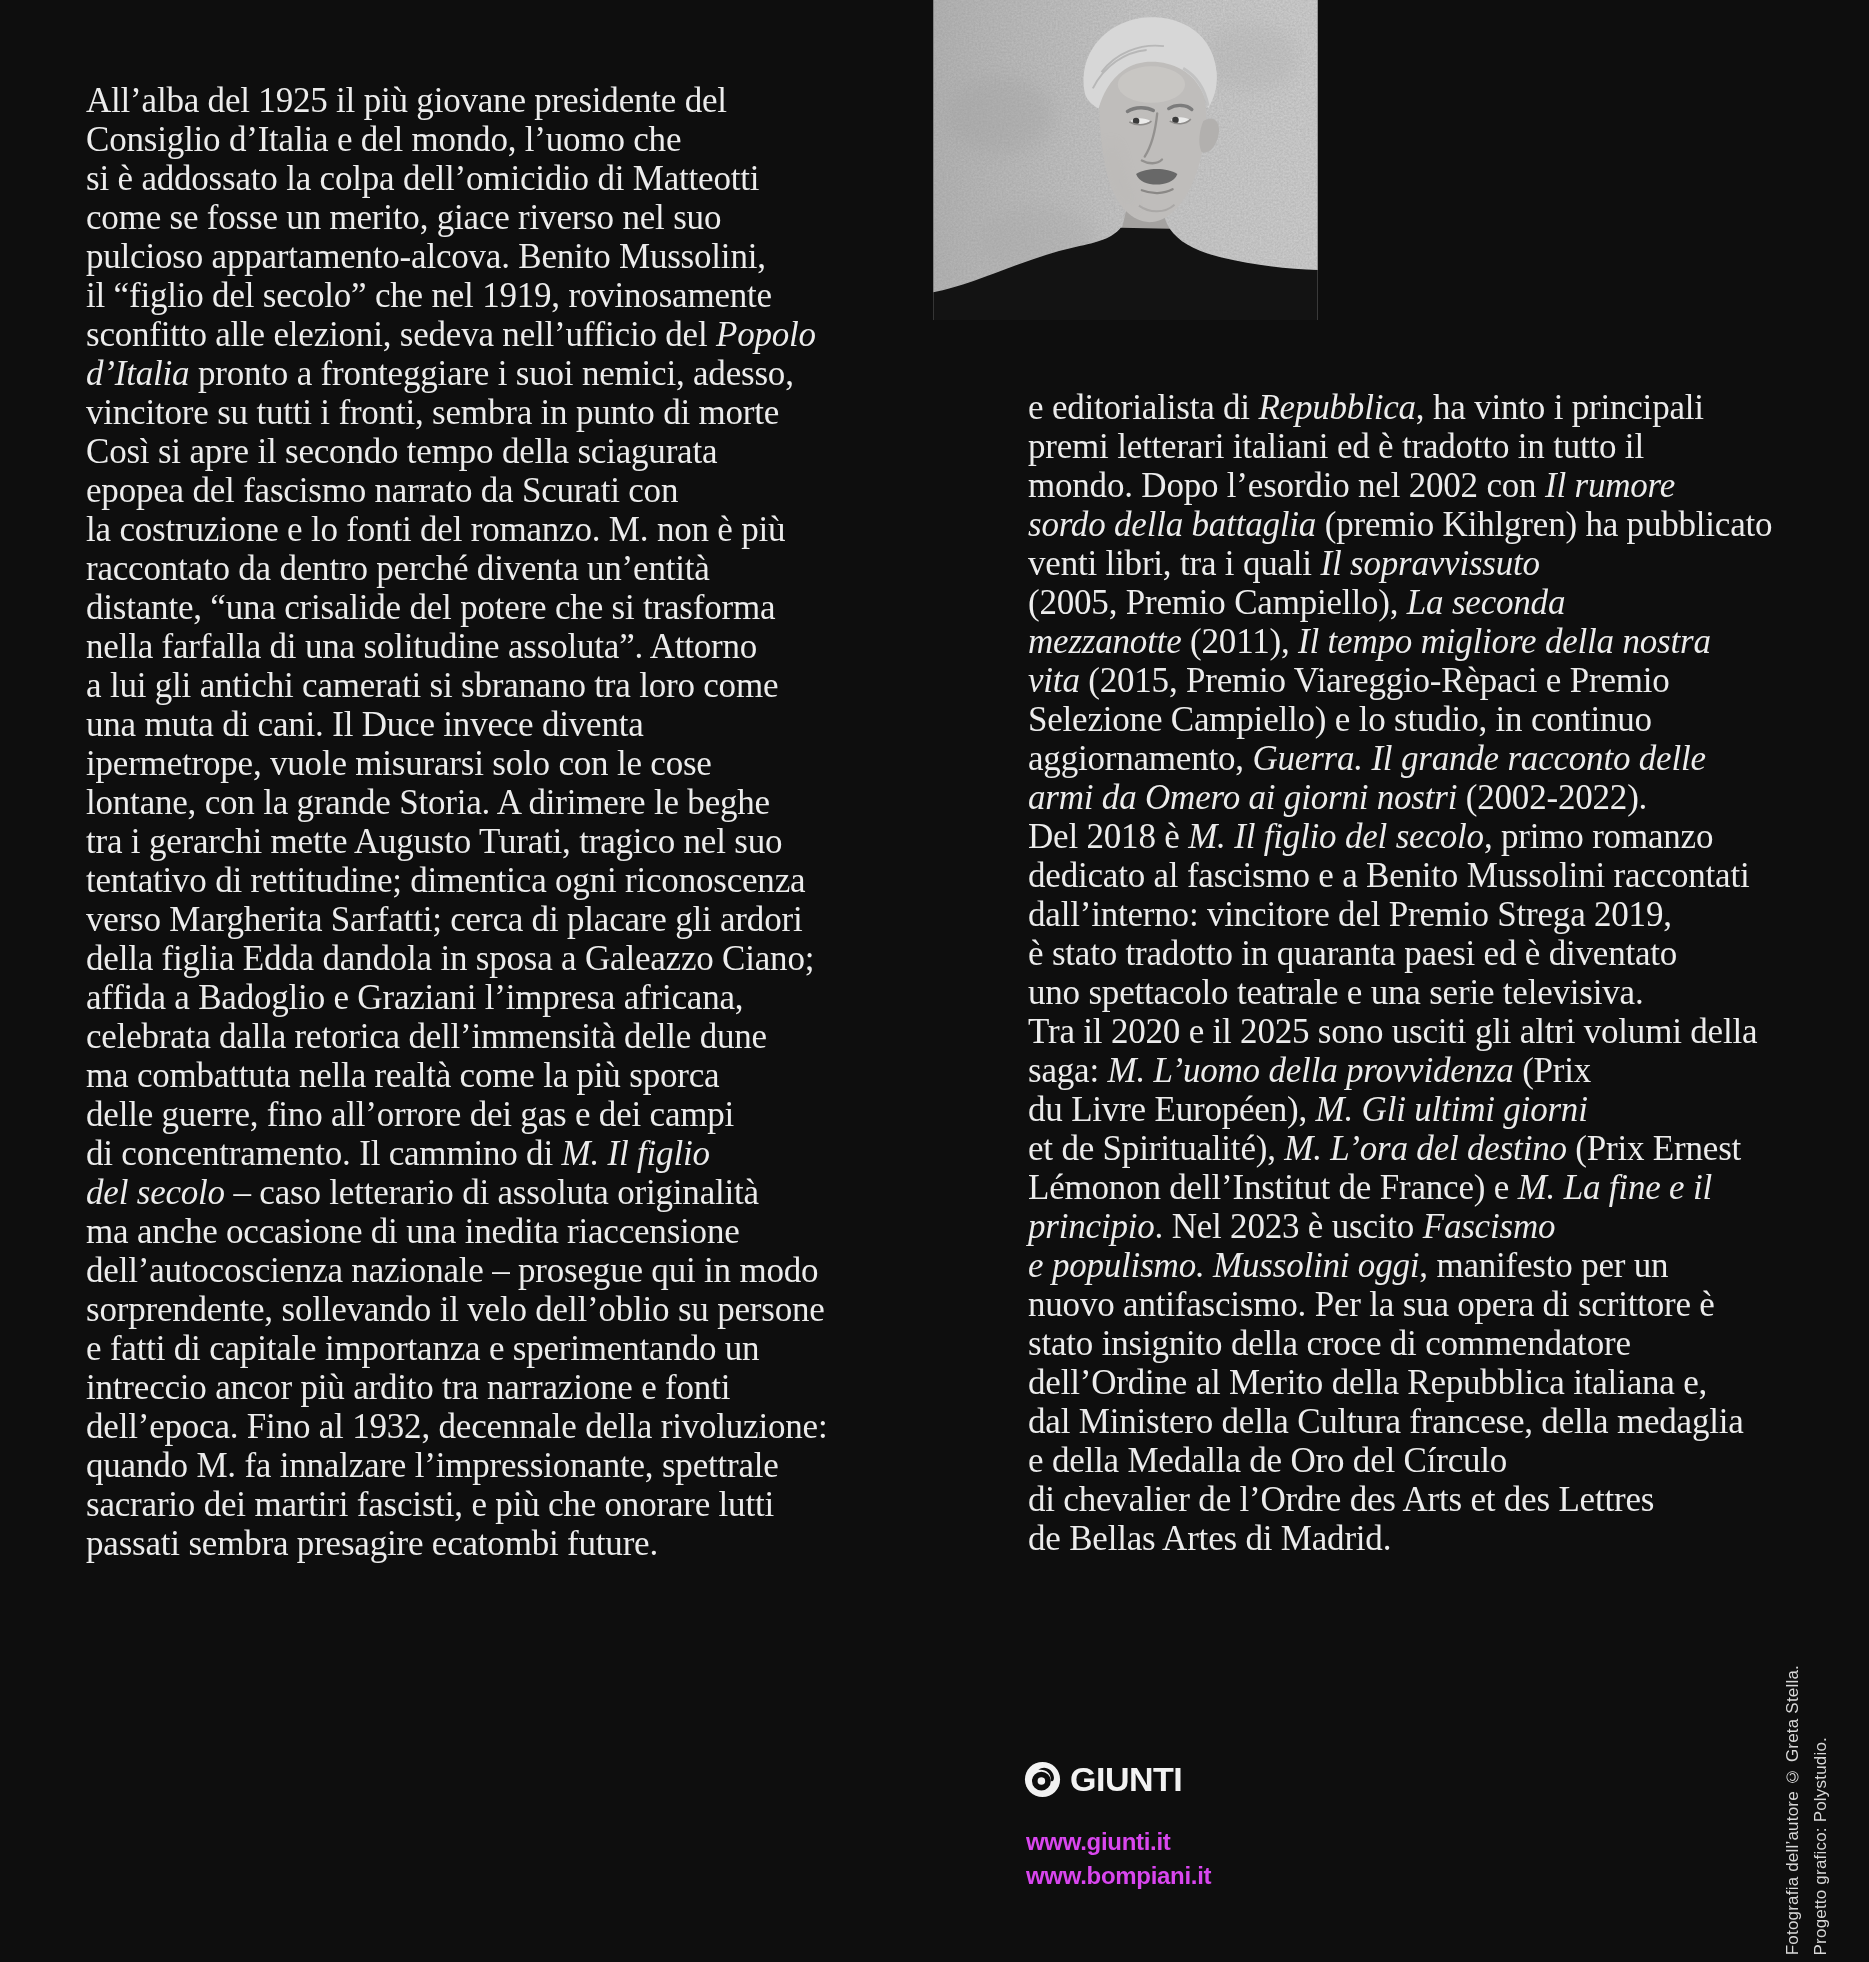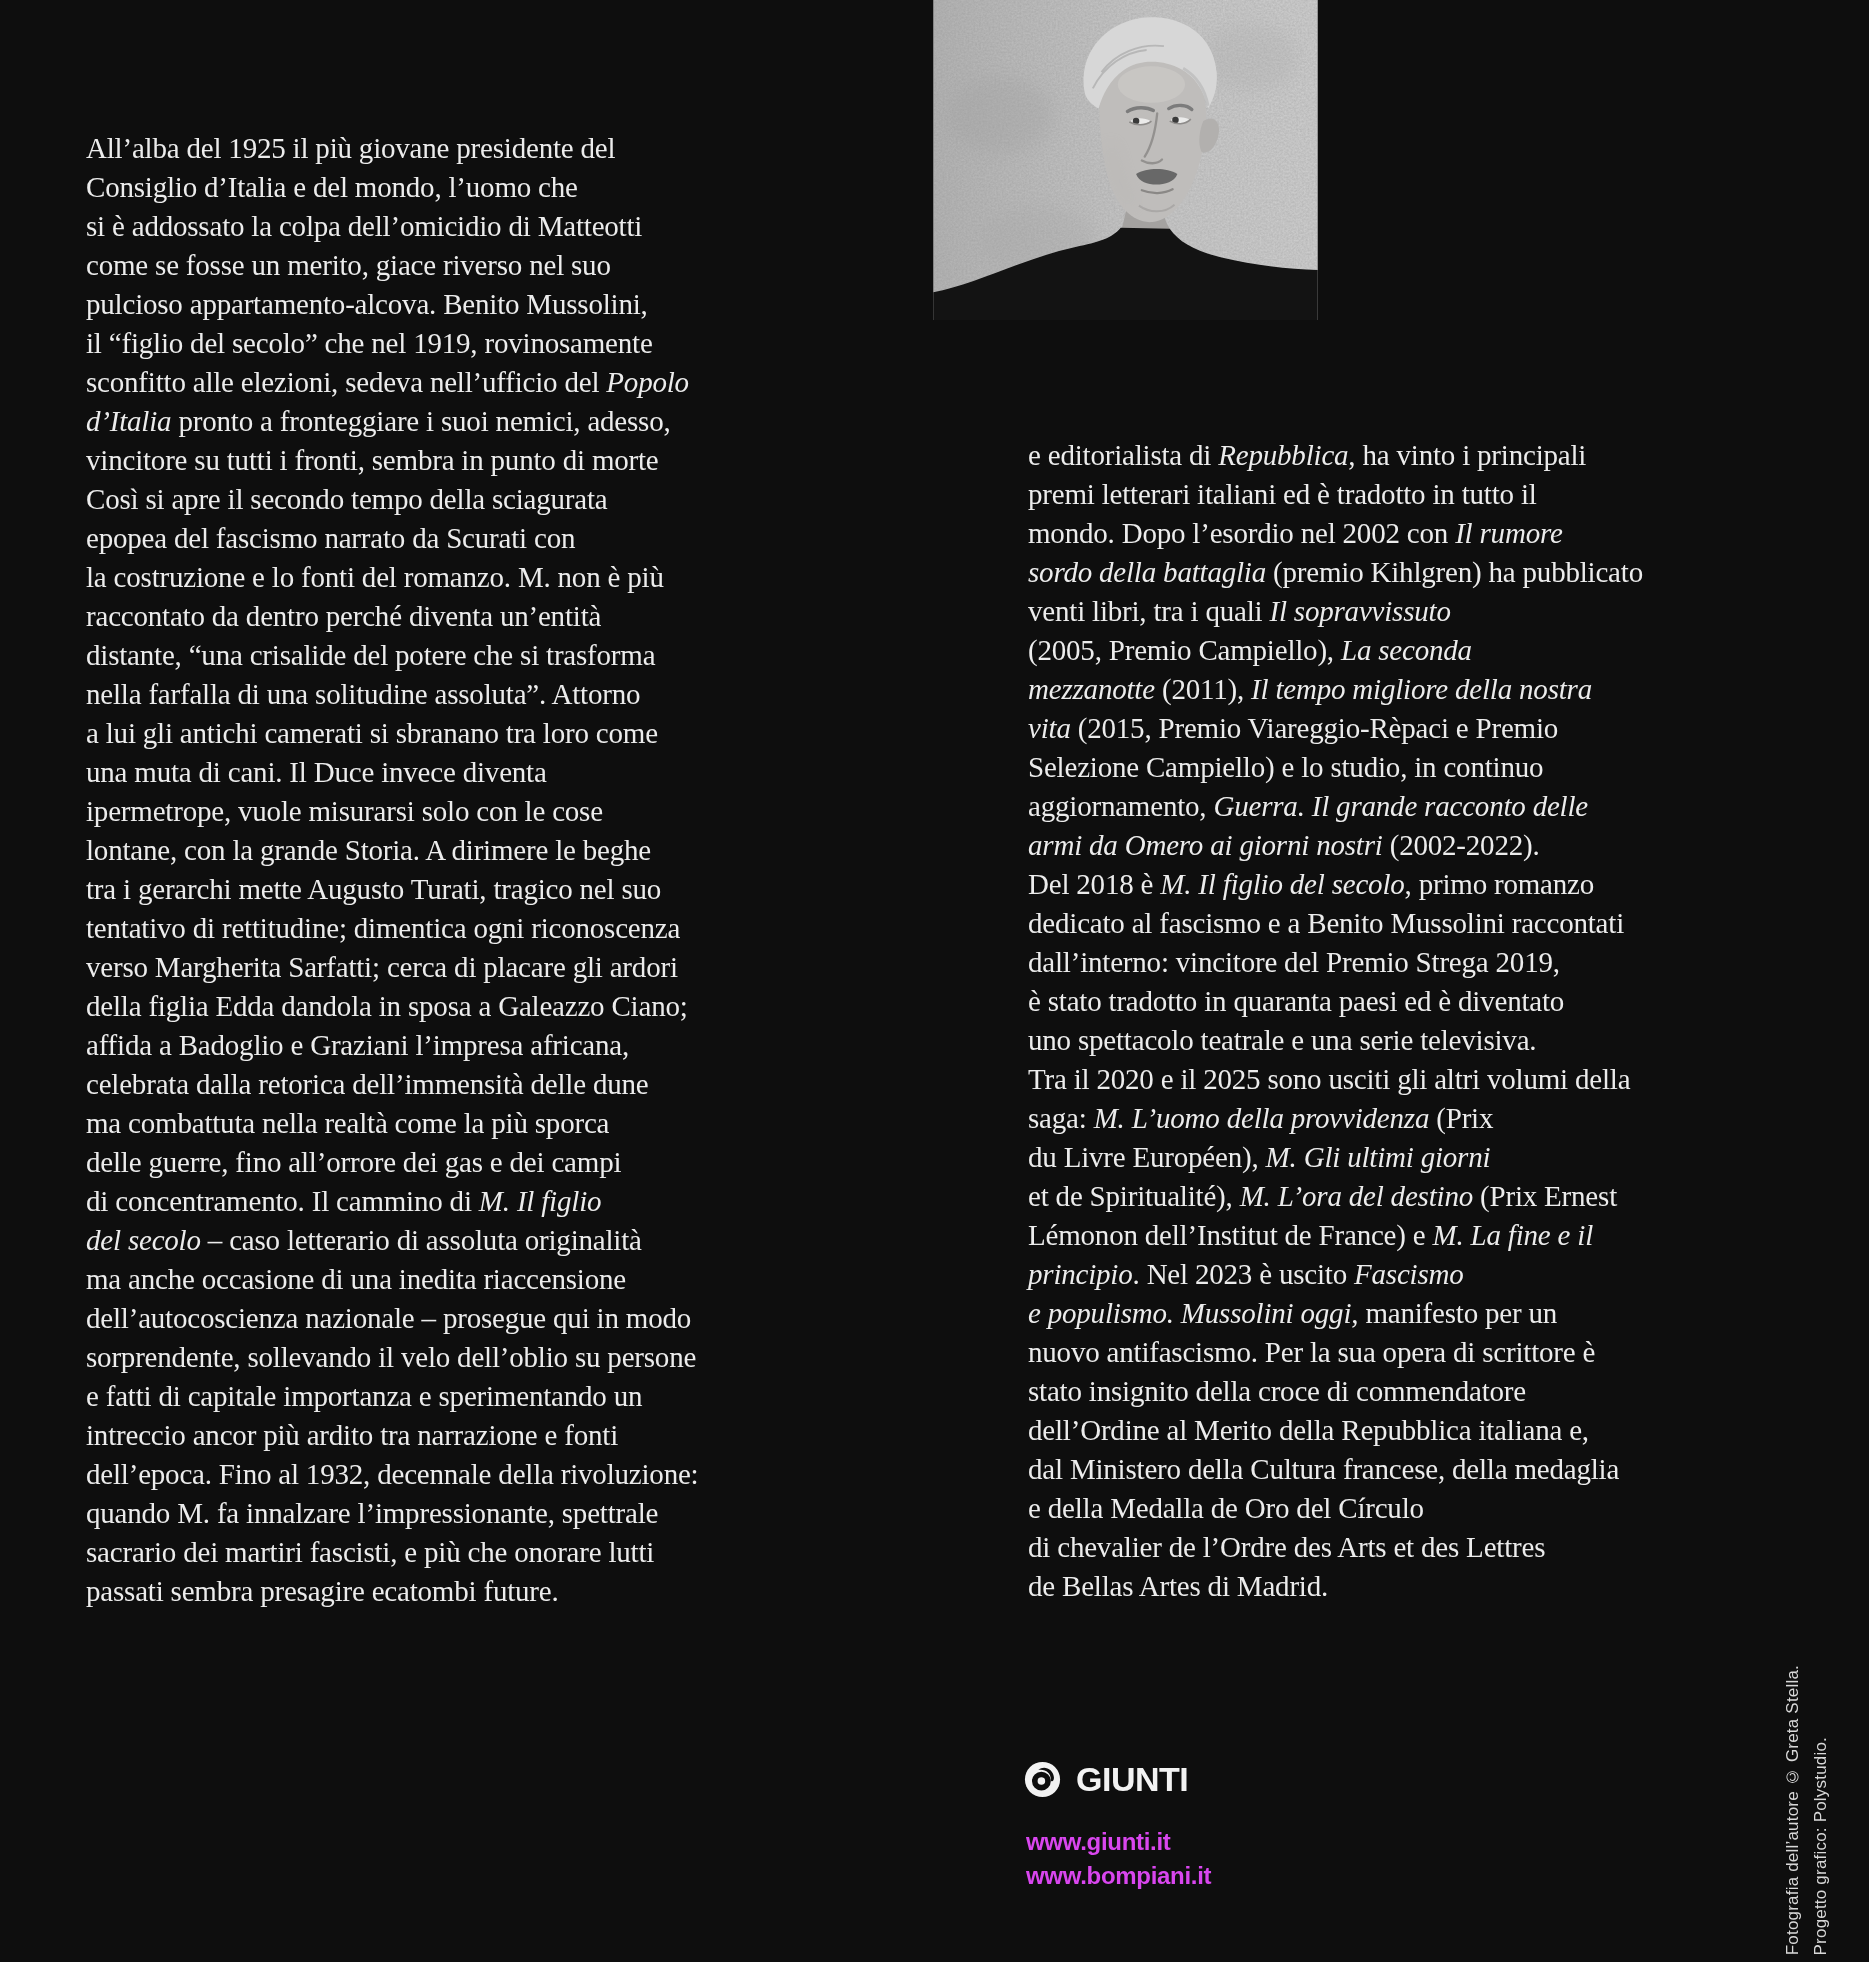--- a/index.html
+++ b/index.html
@@ -5,30 +5,30 @@
   html,body{margin:0;padding:0;background:#0e0e0e;}
   .jacket{
     position:relative;
     width:1870px;height:1963px;
     background:#0e0e0e;
     overflow:hidden;
     font-family:"Liberation Serif", serif;
     color:#ececec;
   }
   
-  .textcol{position:absolute;font-size:29px;line-height:39px;letter-spacing:-0.2px;margin-top:48px;}
+  .textcol{position:absolute;font-size:35px;line-height:39px;letter-spacing:-0.2px;}
   .textcol .tline{white-space:nowrap;height:39px;}
   .textcol .i{font-style:italic;}
   .textcol .b{font-family:"Liberation Sans",sans-serif;font-weight:700;font-style:normal;letter-spacing:-0.4px;}
   #synopsis{left:86px;top:81px;}
   #bio{left:1028px;top:388px;}
   
   .photo{position:absolute;left:933px;top:0;width:385px;height:320px;}
   
-  .publisher{position:absolute;left:1024px;top:1760px;display:flex;align-items:center;gap:15px;}
+  .publisher{position:absolute;left:1024px;top:1760px;display:flex;align-items:center;gap:9px;}
   .logo-mark{width:37px;height:37px;display:block;}
   .logo-text{
     font-family:"Liberation Sans",sans-serif;font-weight:700;
     font-size:34px;color:#f2f2f2;letter-spacing:-0.5px;
   }
   .websites{
     position:absolute;left:1026px;top:1825px;
     font-family:"Liberation Sans",sans-serif;font-weight:700;
     font-size:24px;line-height:34px;color:#d946ef;letter-spacing:-0.3px;
   }

